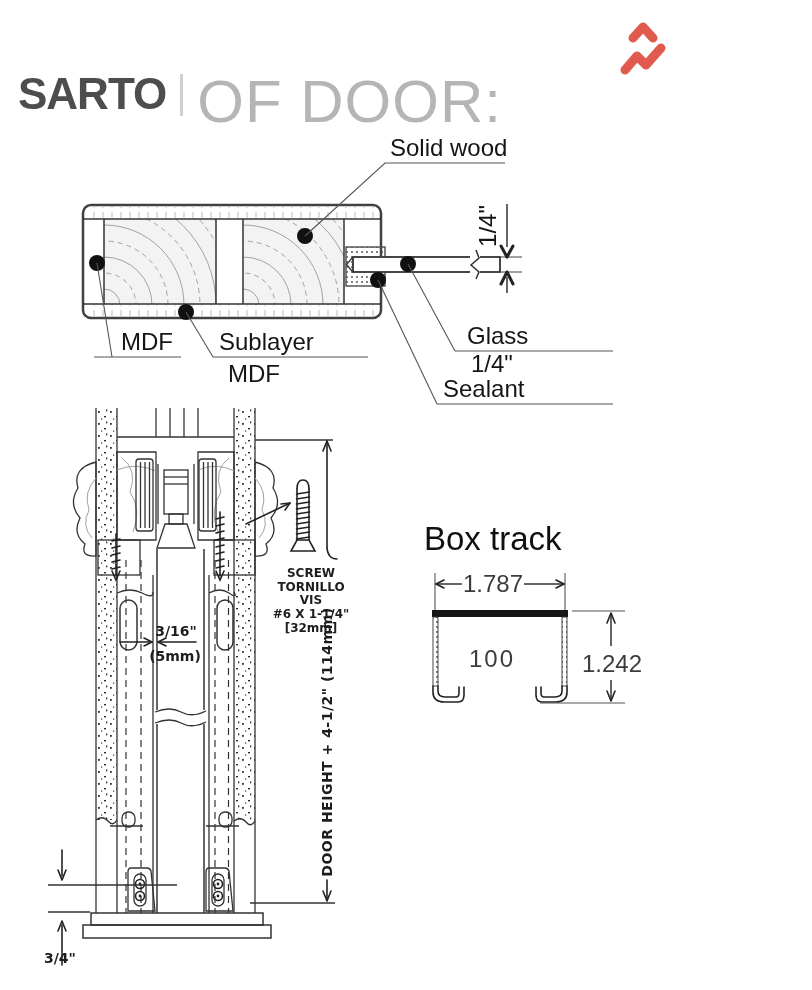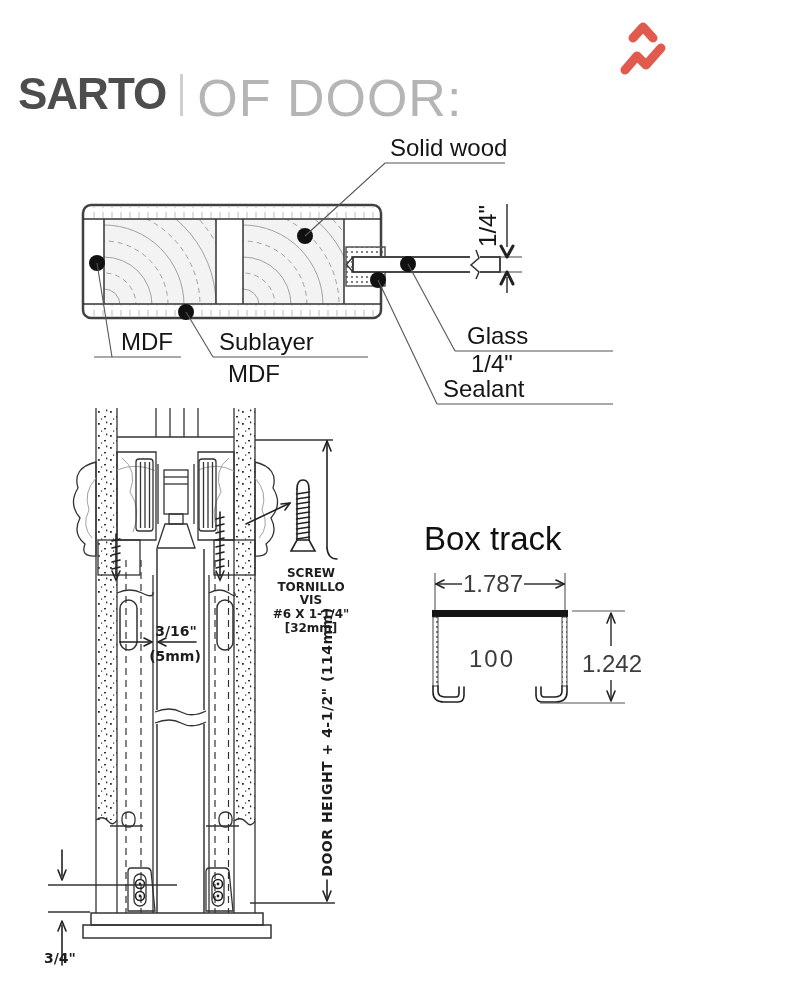--- a/index.html
+++ b/index.html
@@ -2,21 +2,21 @@
 <html><head>
 <meta charset="utf-8">
 <style>
   html,body{margin:0;padding:0;background:#fff;}
   #canvas{position:relative;width:676px;height:990px;background:#ffffff;overflow:hidden;
           font-family:"Liberation Sans", sans-serif;}
   
   #hdr{position:absolute;left:18px;top:72px;display:flex;align-items:flex-start;}
   #hdr .bold{font-size:44px;font-weight:bold;letter-spacing:-1px;color:#4d4d4d;line-height:1;}
   #hdr .sep{width:3px;height:42px;background:#cfcfcf;margin:2px 14px 0 14px;}
-  #hdr .light{font-size:52px;font-weight:200;letter-spacing:1px;color:#b5b5b5;line-height:1;}
+  #hdr .light{font-size:60px;font-weight:200;letter-spacing:1px;color:#b5b5b5;line-height:1;}
   
   #logo{position:absolute;left:618px;top:18px;display:flex;align-items:center;}
   #logo .word{font-size:35px;letter-spacing:1px;color:#E05A4E;margin-left:14px;margin-top:6px;}
   svg{display:block;}
   .ln{stroke:#333;fill:none;stroke-width:1.5;}
   .thin{stroke:#555;fill:none;stroke-width:1.1;}
   .bold{stroke:#414141;fill:none;stroke-width:2.5;}
   .hv{stroke:#333;fill:none;stroke-width:1.3;}
   .dash{stroke:#333;fill:none;stroke-width:1.2;stroke-dasharray:7 5;}
   .arr{stroke:#222;fill:none;stroke-width:1.6;stroke-linecap:round;}

